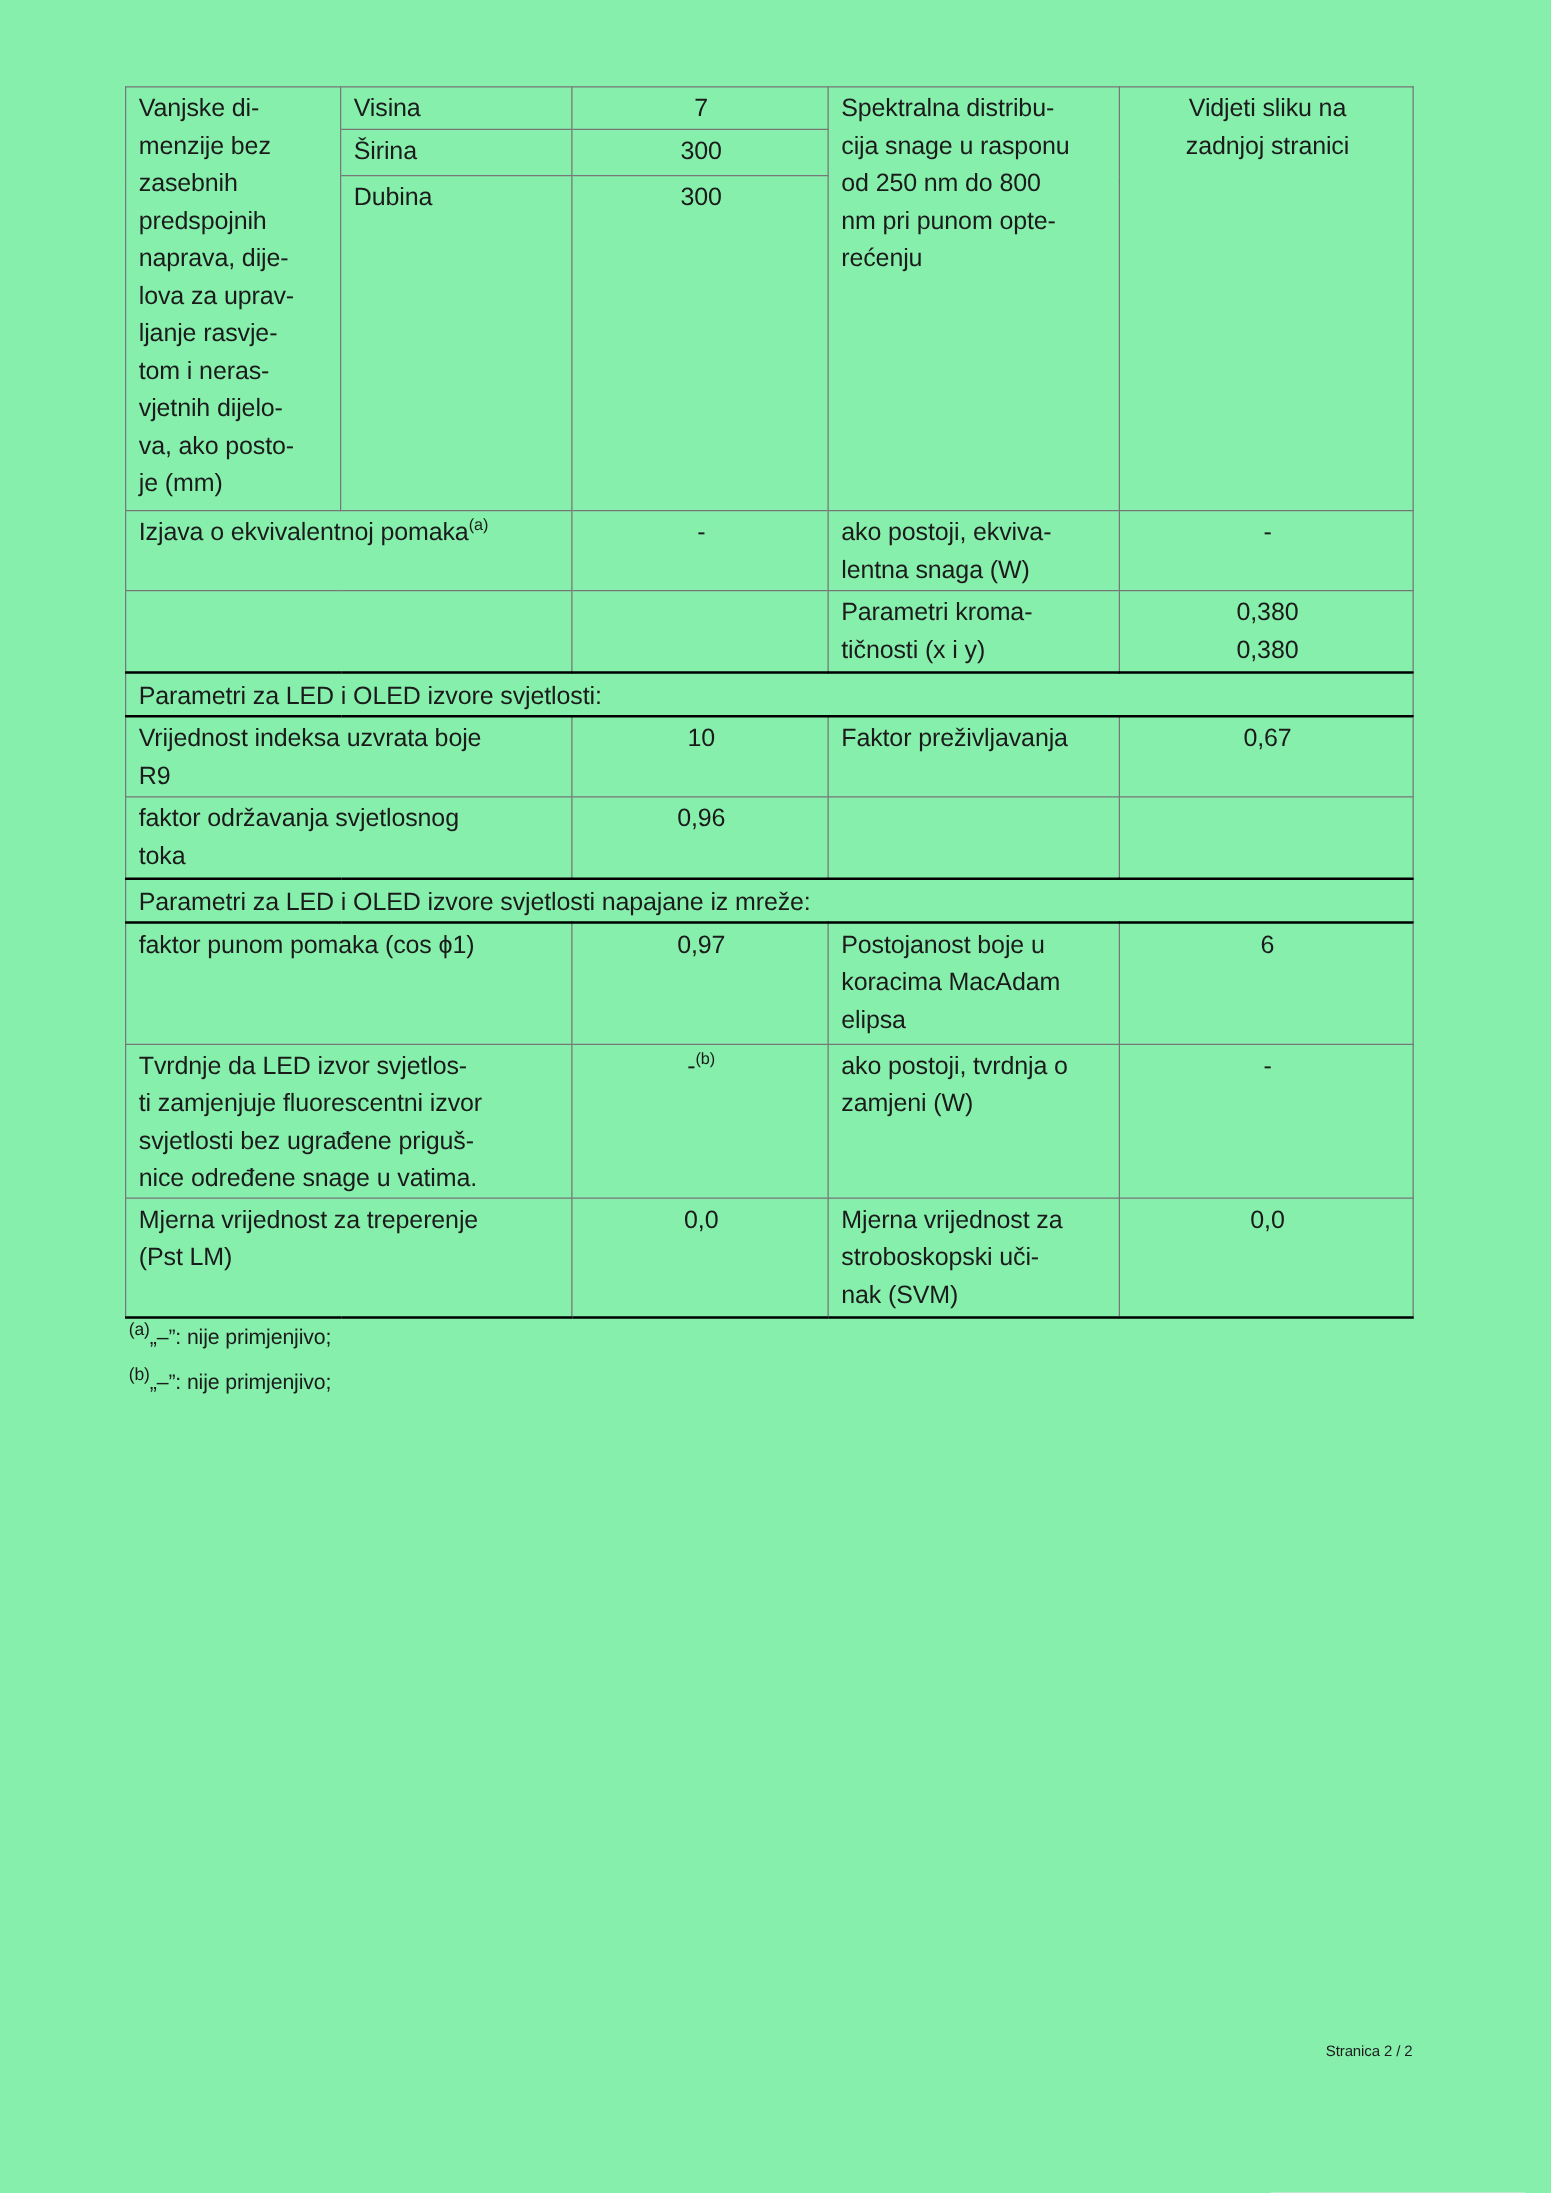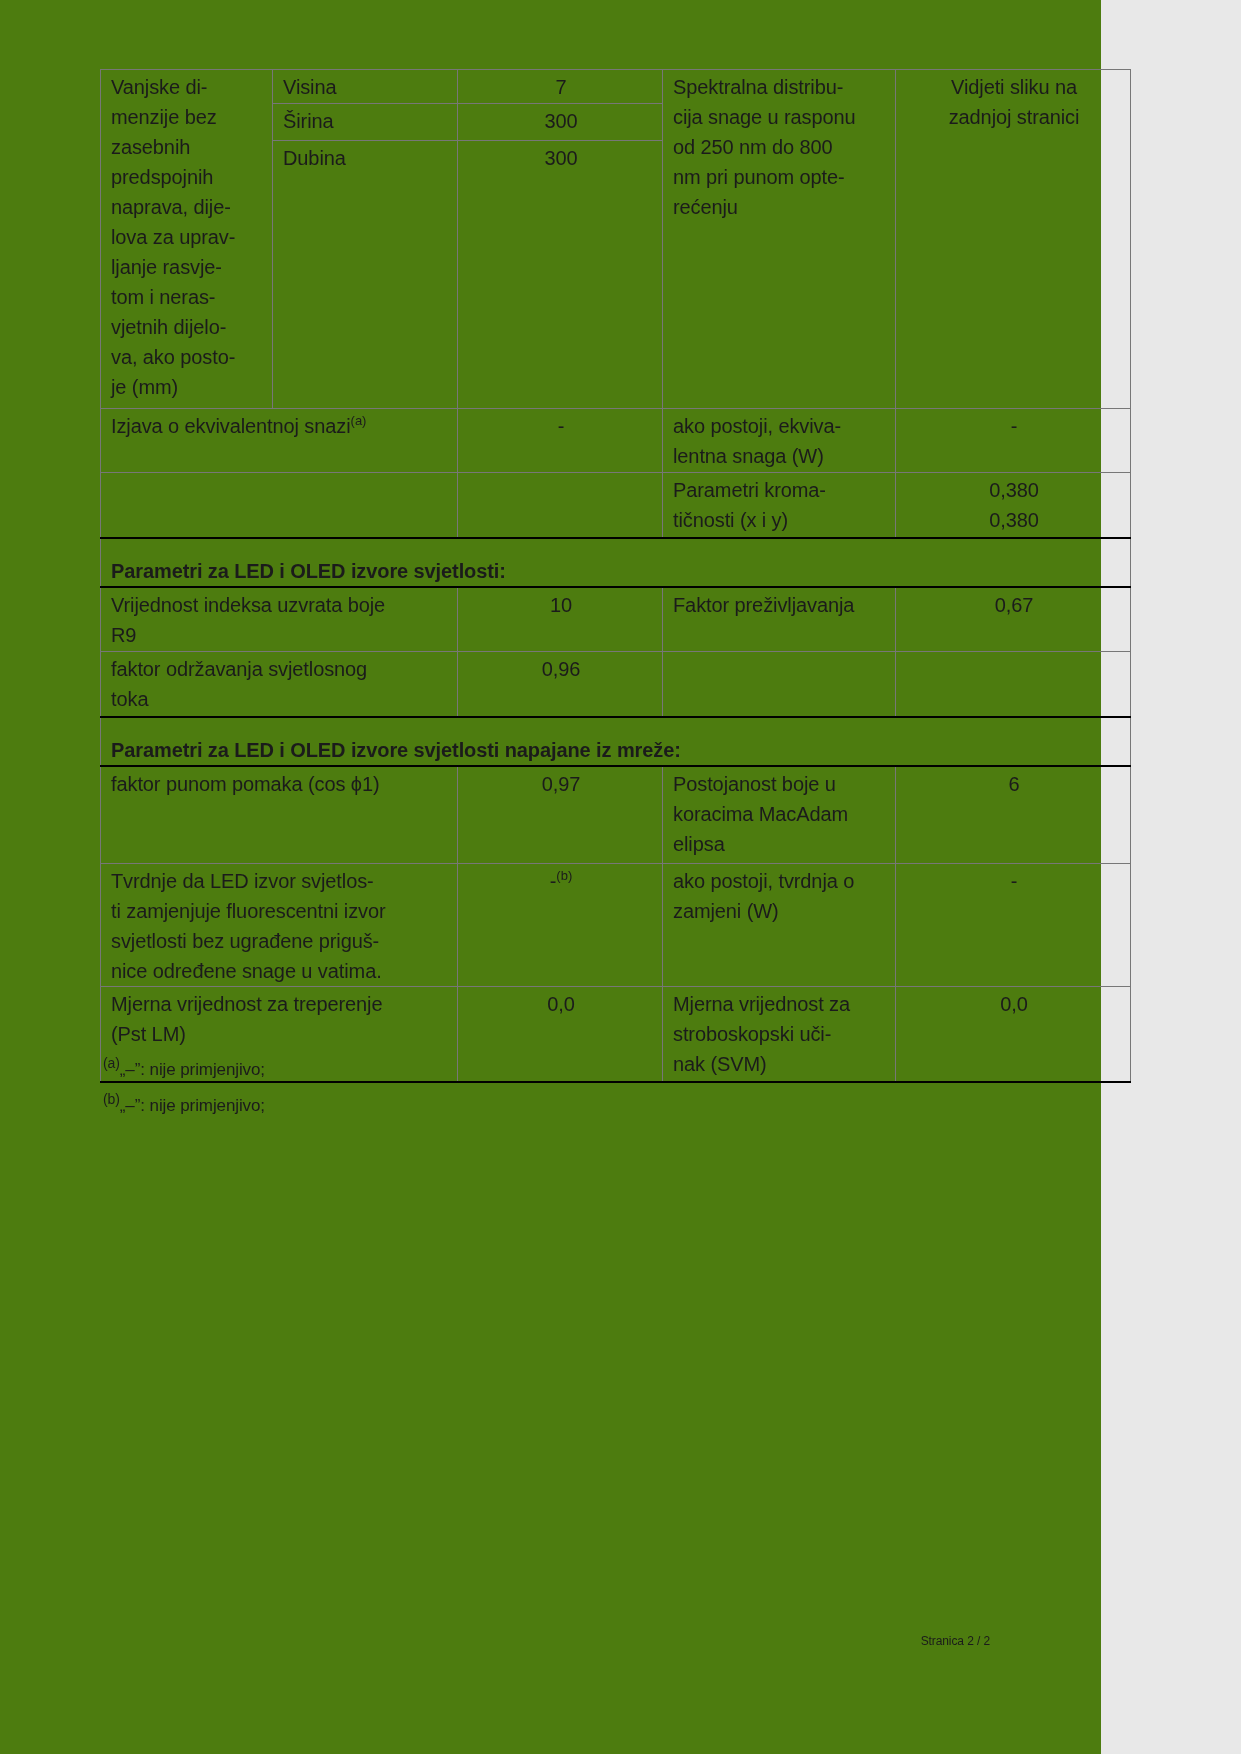--- a/index.html
+++ b/index.html
@@ -1,19 +1,19 @@
 <!DOCTYPE html>
 <html><head>
 <meta charset="utf-8">
 <style>
   html,body { margin:0; padding:0; background:#e8e8e8; }
   .page {
     position:relative;
-    width:1101px; height:1754px;
-    background:#4d7c0f;
+    width:1241px; height:1754px;
+    background:#86efac;
     font-family:"Liberation Sans", sans-serif;
     color:#1b1b1b;
     letter-spacing:-0.1px;
   }
   table.spec {
     position:absolute; left:100px; top:69px;
     width:1030px;
     border-collapse:collapse;
     table-layout:fixed;
   }
@@ -24,22 +24,22 @@
     font-size:20px;
     line-height:30px;
     overflow:hidden;
   }
   td.val { text-align:center; padding-left:4px; padding-right:4px; }
   td.ctr { text-align:center; padding-left:4px; padding-right:4px; }
   .ml { white-space:pre-line; }
   tr.section-row td {
     border-top:2px solid #000;
     border-bottom:2px solid #000;
-    font-weight:bold;
-    padding-top:17px;
+    font-weight:normal;
+    padding-top:3px;
     margin-top:47px;
   }
   tr.last-row td { border-bottom:2px solid #000; }
   sup.sup {
     font-size:13px;
     line-height:0;
     vertical-align:super;
     letter-spacing:0;
   }
   .footnote {
@@ -115,21 +115,21 @@
       <td>
         <span>Dubina</span>
       </td>
       <td class="val">
         <span>300</span>
       </td>
     </tr>
 
     <tr style="height:64px">
       <td colspan="2">
-        <span>Izjava o ekvivalentnoj snazi</span><sup class="sup">(a)</sup>
+        <span>Izjava o ekvivalentnoj pomaka</span><sup class="sup">(a)</sup>
       </td>
       <td class="val">
         <span>-</span>
       </td>
       <td>
         <span class="ml">ako postoji, ekviva-
 lentna snaga (W)</span>
       </td>
       <td class="ctr">
         <span>-</span>

